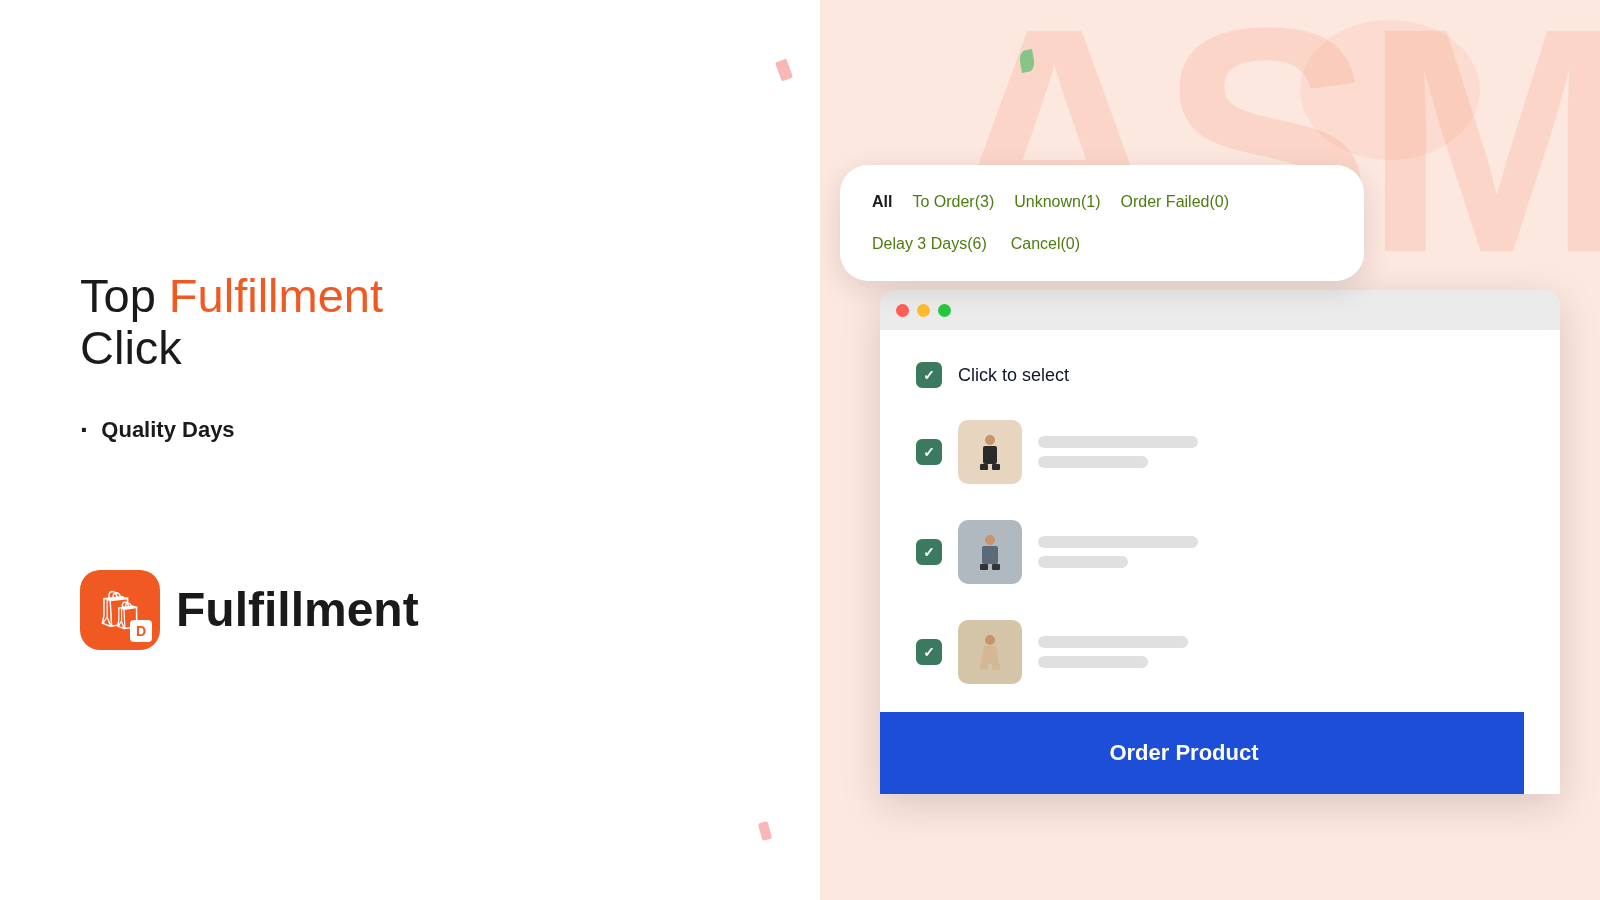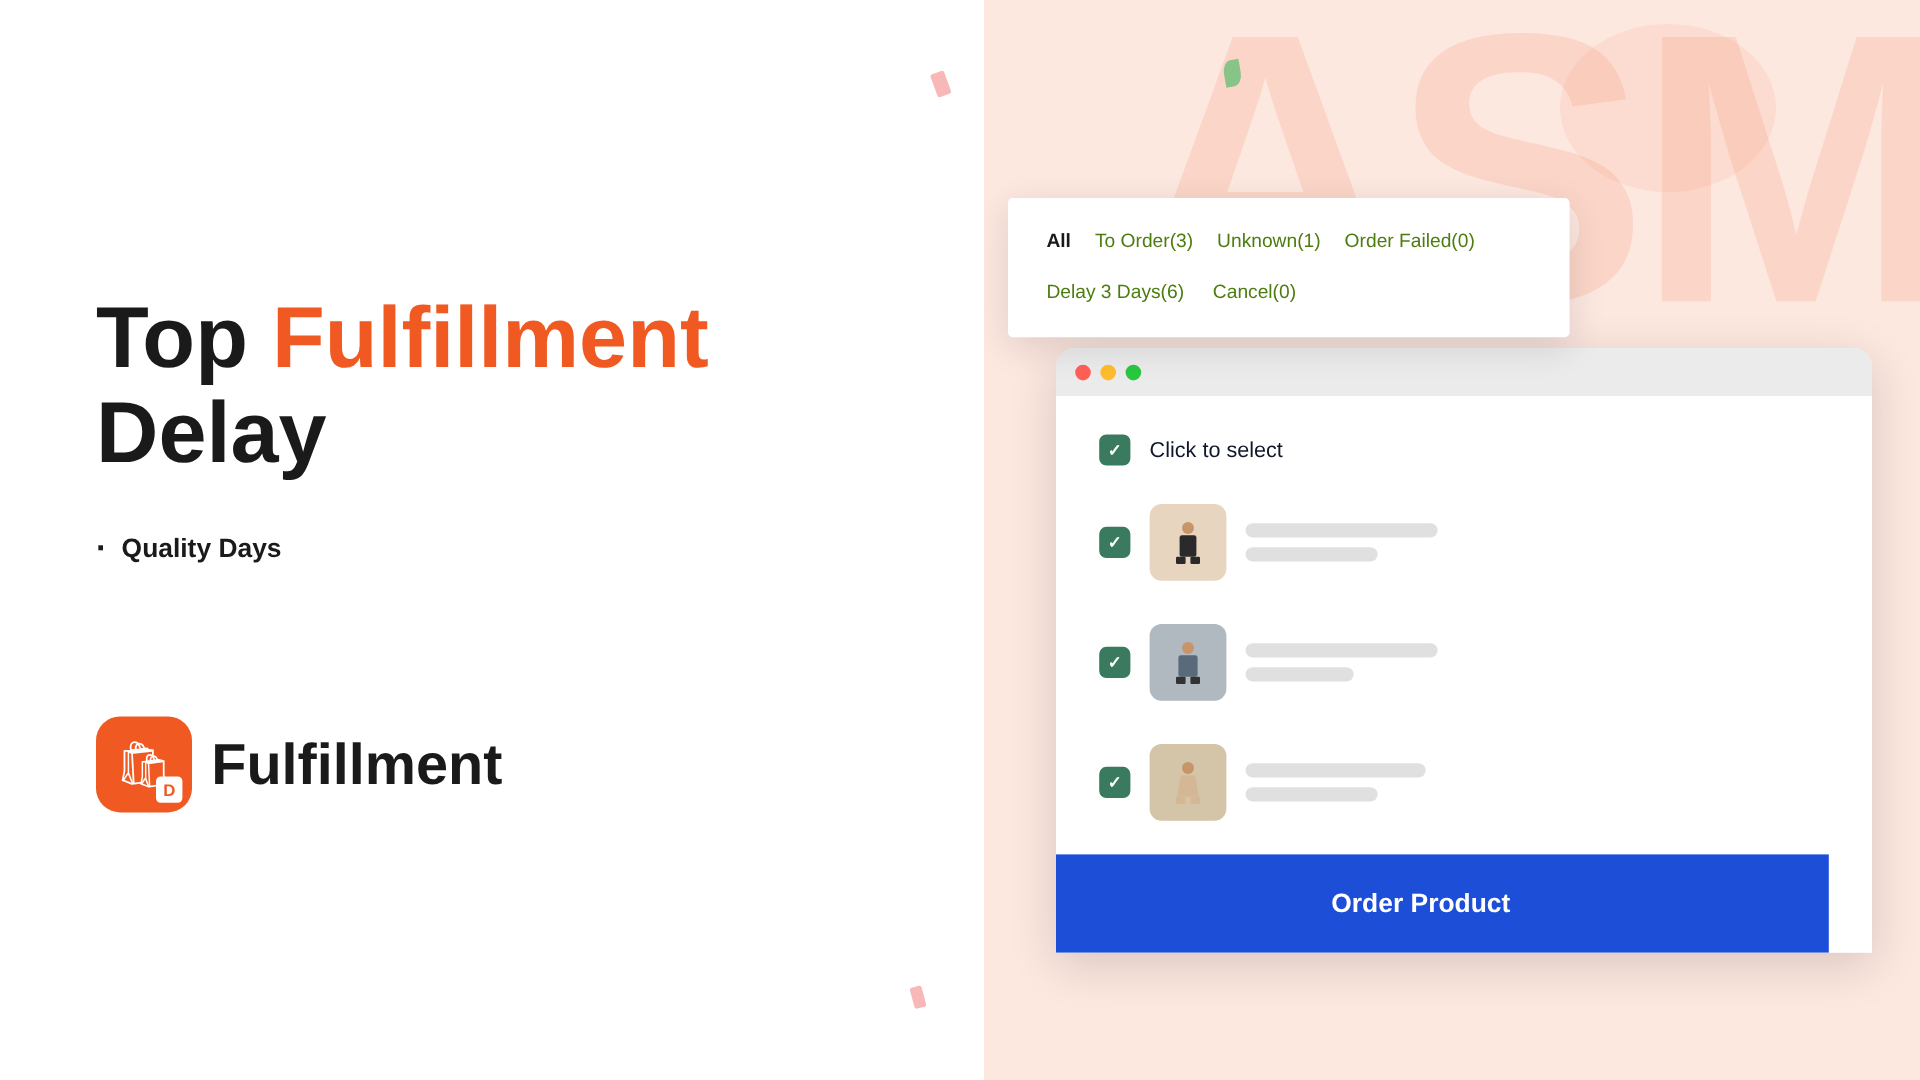--- a/index.html
+++ b/index.html
@@ -19,22 +19,22 @@
       height: 900px;
       background: #ffffff;
       display: flex;
       flex-direction: column;
       justify-content: center;
       padding: 80px 80px 60px 80px;
       position: relative;
     }
 
     .hero-title {
-      font-size: 72px;
-      font-weight: 700;
+      font-size: 47px;
+      font-weight: 400;
       line-height: 1.1;
       margin-bottom: 40px;
       color: #1a1a1a;
     }
 
     .hero-title .orange {
       color: #f05a22;
     }
 
     .features-list {
@@ -148,24 +148,24 @@
       user-select: none;
       letter-spacing: -10px;
     }
 
     
     .dropdown-card {
       position: absolute;
       top: 165px;
       left: 20px;
       background: #ffffff;
-      border-radius: 4px;
+      border-radius: 28px;
       padding: 24px 32px;
       box-shadow: 0 8px 30px rgba(0,0,0,0.12);
-      width: 468px;
+      width: 524px;
       z-index: 10;
     }
 
     .dropdown-tabs {
       display: flex;
       flex-wrap: wrap;
       gap: 8px 20px;
       align-items: center;
     }
 
@@ -348,21 +348,21 @@
 </head>
 <body>
 
 <div class="left-panel">
   <div class="deco-pink-top-right"></div>
   <div class="deco-pink-bottom"></div>
 
   <h1 class="hero-title">
     <span>Top </span><span class="orange">Fulfillment</span>
     <br>
-    <span>Delay</span>
+    <span>Click</span>
   </h1>
 
   <ul class="features-list">
     <li>
       <span>Quality Days</span>
     </li>
   </ul>
 
   <div class="brand-area">
     <div class="brand-logo">

